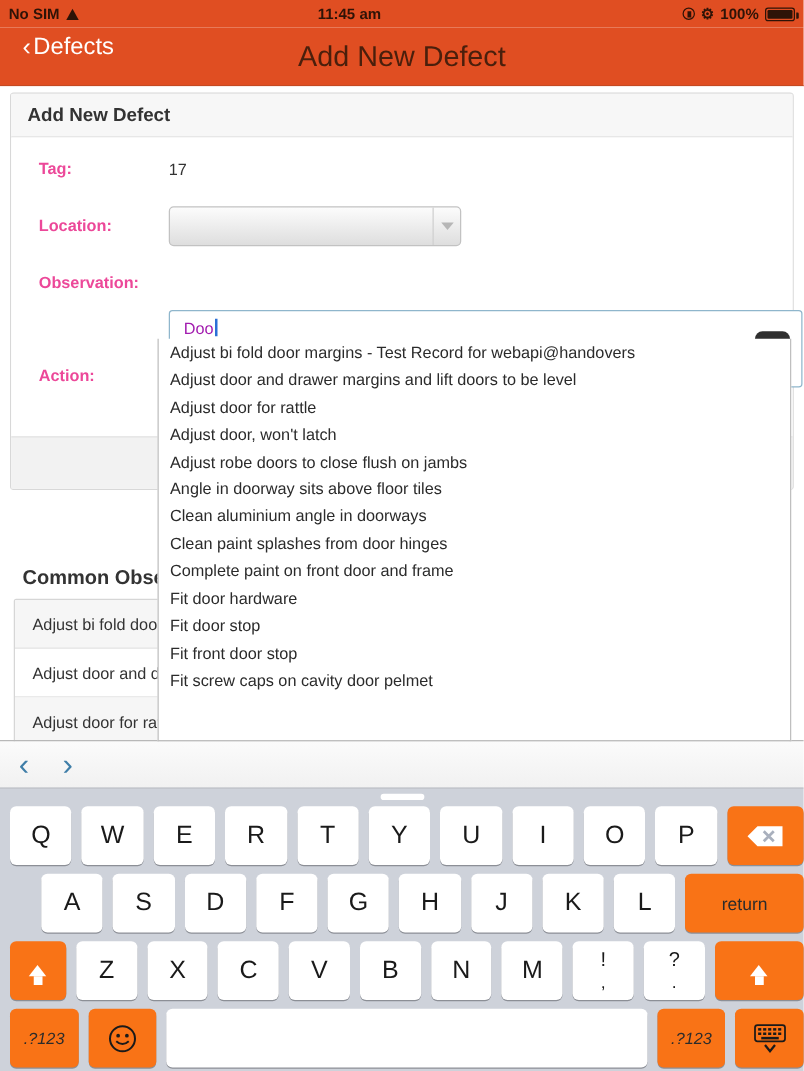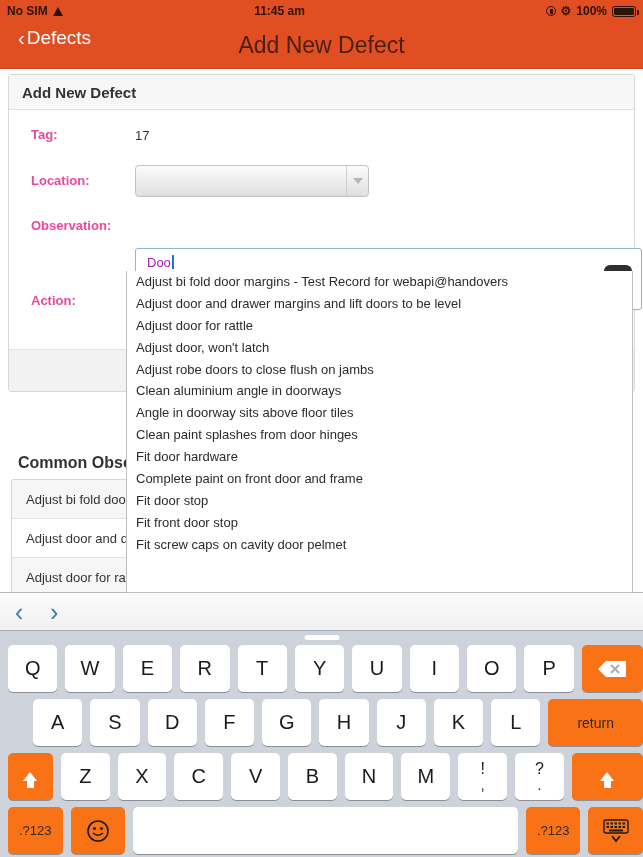--- a/index.html
+++ b/index.html
@@ -174,21 +174,21 @@
   }
   .kb-row { position: absolute; left: 0; width: 643px; display: flex; }
   .key {
     background: #ffffff; border-radius: 5px;
     box-shadow: 0 1px 0 #8c8f96;
     display: flex; align-items: center; justify-content: center;
     font-size: 20px; color: #1a1a1a; cursor: pointer;
     user-select: none;
   }
   .key.dark { background: #f97316; color: #ffffff; }
-  .key.small { font-size: 13px; color: #2b2b2b; }
+  .key.small { font-size: 13px; color: #2b2b2b; font-style: italic; }
   .key.ret { font-size: 14px; color: #2b2b2b; }
   .key-dual { display:flex; flex-direction: column; align-items:center; justify-content:center; line-height: 1.05; }
   .key-dual .top { font-size: 16px; }
   .key-dual .bot { font-size: 14px; }
   .shift-arrow {
     width: 0; height: 0; border-left: 7px solid transparent; border-right: 7px solid transparent;
     border-bottom: 9px solid #ffffff; position: relative;
   }
   .shift-arrow::after{ content:""; position:absolute; left:-3.5px; top:9px; width:7px; height:7px; background:#ffffff; }
 </style>
@@ -282,25 +282,25 @@
         </span>
       </div>
     </div>
 
     <div class="ac-list" id="ac-list">
         <div class="ac-item">Adjust bi fold door margins - Test Record for webapi@handovers</div>
         <div class="ac-item">Adjust door and drawer margins and lift doors to be level</div>
         <div class="ac-item">Adjust door for rattle</div>
         <div class="ac-item">Adjust door, won't latch</div>
         <div class="ac-item">Adjust robe doors to close flush on jambs</div>
+        <div class="ac-item">Angle in doorway sits above floor tiles</div>
         <div class="ac-item">Clean aluminium angle in doorways</div>
-        <div class="ac-item">Angle in doorway sits above floor tiles</div>
         <div class="ac-item">Clean paint splashes from door hinges</div>
+        <div class="ac-item">Complete paint on front door and frame</div>
         <div class="ac-item">Fit door hardware</div>
-        <div class="ac-item">Complete paint on front door and frame</div>
         <div class="ac-item">Fit door stop</div>
         <div class="ac-item">Fit front door stop</div>
         <div class="ac-item">Fit screw caps on cavity door pelmet</div>
       </div>
 
   </div>
 
   <div class="kb-acc">
     <span class="kb-acc-btn" style="left:15px">‹</span>
     <span class="kb-acc-btn" style="left:50px">›</span>

